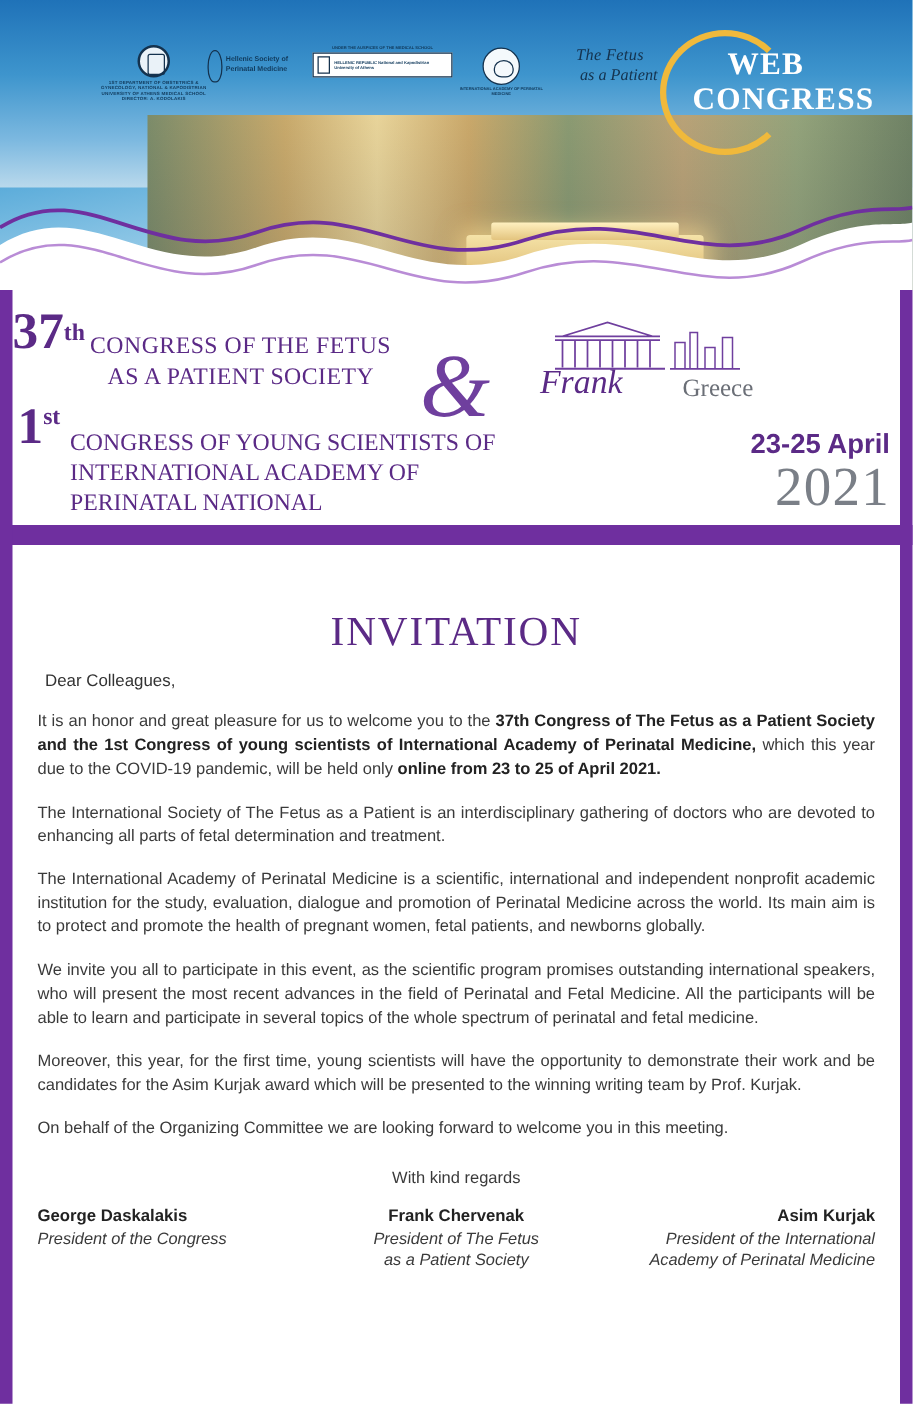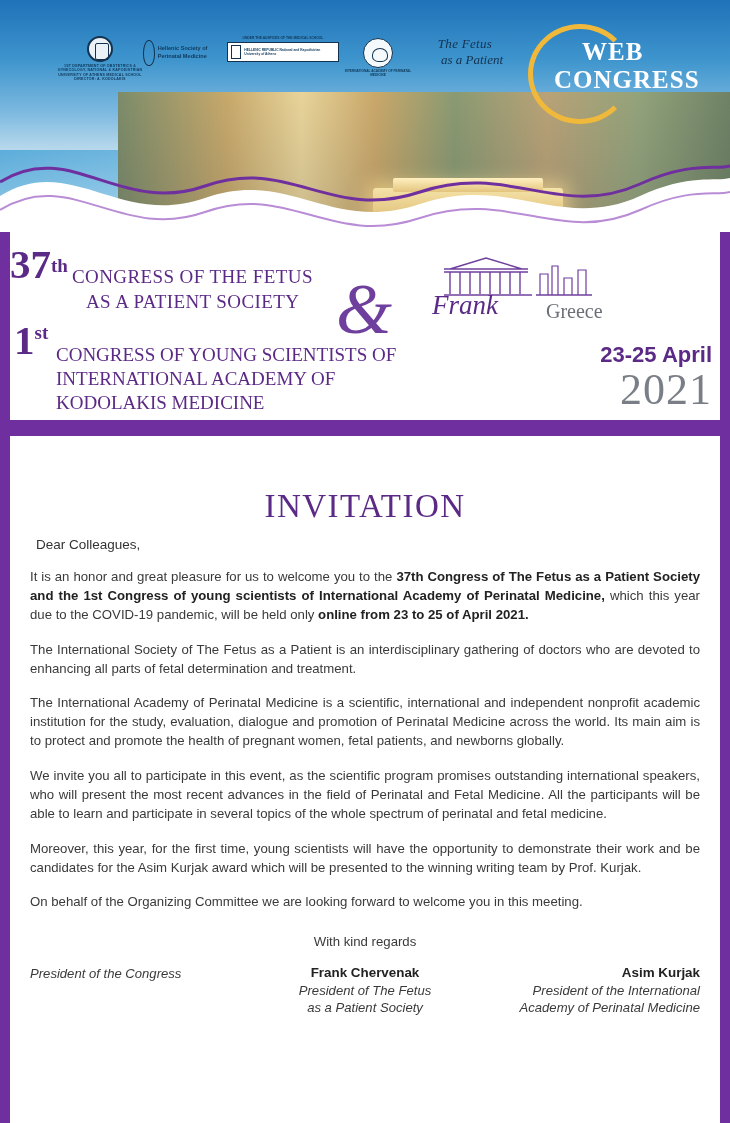--- a/index.html
+++ b/index.html
@@ -41,21 +41,21 @@
   .acropolis:after{
     content:"";
     position:absolute; left:20px; top:-10px; width:150px; height:14px;
     background: linear-gradient(180deg,#fff0c0,#e3c47e);
     border-radius:2px;
   }
 
   
   .logos {
     position:absolute; left:0; top:36px; width:730px; height:62px;
-    display:flex; align-items:flex-start; gap:0px; padding-left:57px;
+    display:flex; align-items:flex-start; gap:0px; padding-left:80px;
   }
   .logo-block { text-align:center; color:#103a5c; }
   .logo-uoa { width:86px; }
   .logo-uoa .seal {
     width:26px;height:26px;border:2px solid #14324e;border-radius:50%;
     margin:0 auto 2px; position:relative; background:#eaf2f8;
   }
   .logo-uoa .seal:after{
     content:""; position:absolute; left:6px; top:5px; width:12px; height:15px;
     border:1px solid #14324e; border-radius:2px;
@@ -272,21 +272,21 @@
     <span class="num37">37</span><sup class="num37" style="font-size:19px">th</sup>
   </div>
   <div class="line-a">CONGRESS  OF THE FETUS</div>
   <div class="line-b">AS A PATIENT SOCIETY</div>
 
   <div class="num1">
     <span>1</span><sup>st</sup>
   </div>
   <div class="line-c">CONGRESS OF YOUNG SCIENTISTS OF</div>
   <div class="line-d">INTERNATIONAL ACADEMY OF</div>
-  <div class="line-e">KODOLAKIS MEDICINE</div>
+  <div class="line-e">PERINATAL NATIONAL</div>
 
   <div class="amp">&amp;</div>
 
   <svg class="athens-art" viewBox="0 0 170 46">
     <path d="M10,40 L10,18 M20,40 L20,18 M30,40 L30,18 M40,40 L40,18 M50,40 L50,18 M60,40 L60,18 M70,40 L70,18 M80,40 L80,18" stroke="#6f3f9e" stroke-width="1.4" fill="none"></path>
     <path d="M4,18 L88,18 M4,15 L88,15 M10,15 L46,4 L82,15" stroke="#6f3f9e" stroke-width="1.4" fill="none"></path>
     <path d="M4,41 L92,41" stroke="#6f3f9e" stroke-width="1.6"></path>
     <path d="M100,41 L100,20 L108,20 L108,41 M112,41 L112,12 L118,12 L118,41 M124,41 L124,24 L132,24 L132,41 M138,41 L138,16 L146,16 L146,41" stroke="#6f3f9e" stroke-width="1.2" fill="none"></path>
     <path d="M96,41 L152,41" stroke="#6f3f9e" stroke-width="1.4"></path>
   </svg>
@@ -321,20 +321,21 @@
   <p class="body-par">We invite you all to participate in this event, as the scientific program promises outstanding international speakers, who will present the most recent advances in the field of Perinatal and Fetal Medicine. All the participants will be able to learn and participate in several topics of the whole spectrum of perinatal and fetal medicine.</p>
 
   <p class="body-par">Moreover, this year, for the first time, young scientists will have the opportunity to demonstrate their work and be candidates for the Asim Kurjak award which will be presented to the winning writing team by Prof. Kurjak.</p>
 
   <p class="body-par">On behalf of the Organizing Committee we are looking forward to welcome you in this meeting.</p>
 
   <div class="regards">With kind regards</div>
 
   <div class="signatures">
     <div class="sig left">
+      <div class="name">George Daskalakis</div>
       <div class="role">President of the Congress</div>
     </div>
     <div class="sig mid">
       <div class="name">Frank Chervenak</div>
       <div class="role" style="white-space:pre-line">President of The Fetus
 as a Patient Society</div>
     </div>
     <div class="sig right">
       <div class="name">Asim Kurjak</div>
       <div class="role" style="white-space:pre-line">President of the International

